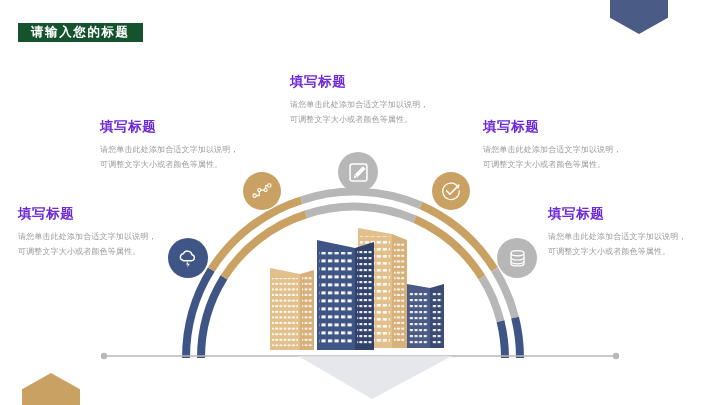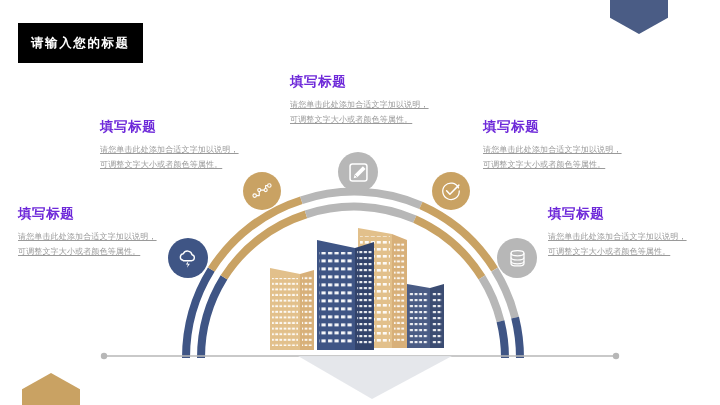--- a/index.html
+++ b/index.html
@@ -39,23 +39,23 @@
     width: 58px;
     height: 48px;
     background: #c9a263;
     clip-path: polygon(50% 0, 100% 34%, 100% 100%, 0 100%, 0 34%);
   }
   
   #title-banner {
     position: absolute;
     left: 18px;
     top: 23px;
-    height: 40px;
+    height: 19px;
     padding: 0 13px;
-    background: #000000;
+    background: #14532d;
     display: flex;
     align-items: center;
     box-sizing: border-box;
   }
   #title-banner .title-text {
     color: #ffffff;
     font-size: 12.5px;
     font-weight: bold;
     letter-spacing: 1.6px;
     line-height: 1;
@@ -72,21 +72,20 @@
     color: #6d28d9;
     margin-bottom: 7px;
     letter-spacing: 0.6px;
     line-height: 1.1;
   }
   .text-block .tb-body {
     font-size: 8px;
     color: #9a9a9a;
     line-height: 1.95;
     letter-spacing: 0.15px;
-    text-decoration: underline;
   }
   .text-block.align-right {
     text-align: left;
   }
   #tb-1 { left: 18px;  top: 207px; }
   #tb-2 { left: 100px; top: 120px; }
   #tb-3 { left: 290px; top: 75px;  }
   #tb-4 { left: 483px; top: 120px; }
   #tb-5 { left: 548px; top: 207px; }
 

